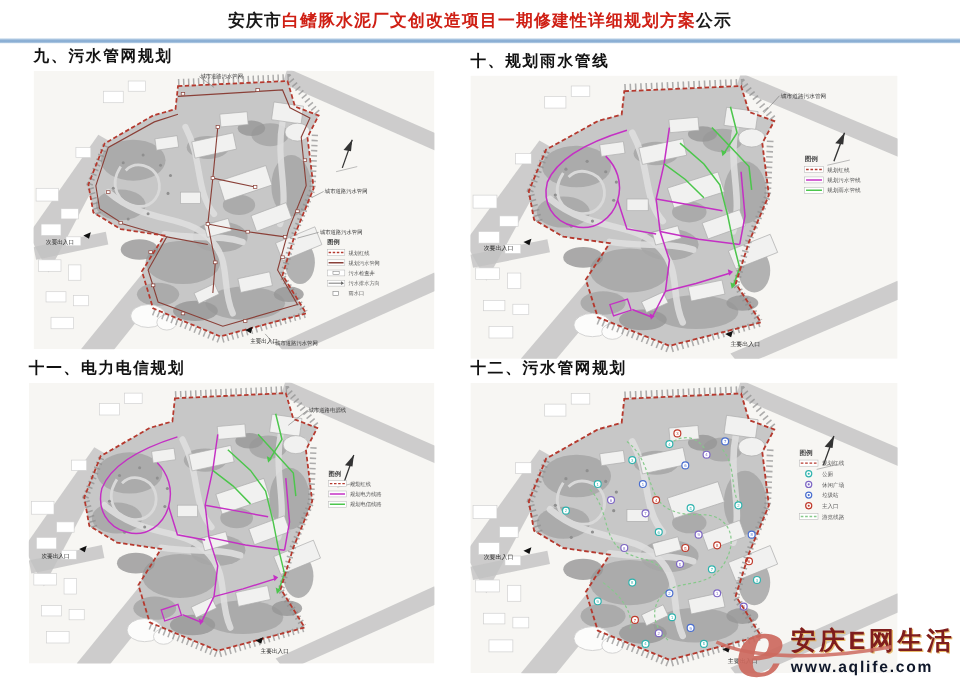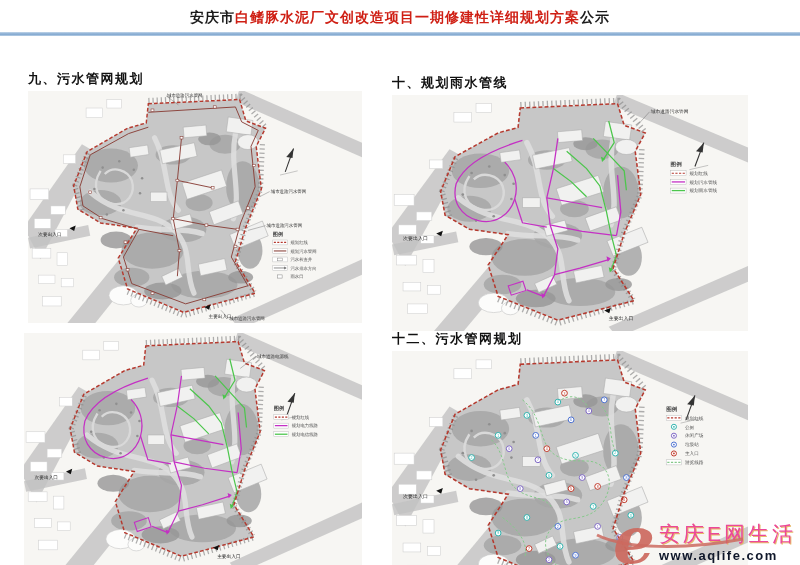--- a/index.html
+++ b/index.html
@@ -5,35 +5,35 @@
   html,body{margin:0;padding:0;background:#e9e9e9;}
   .page{position:relative;width:800px;height:565px;background:#ffffff;overflow:hidden;
         font-family:"Liberation Sans", sans-serif;}
   
   .hdr{position:absolute;left:0;top:0;width:800px;height:36px;background:#ffffff;}
   .hdr-title{padding-top:9px;text-align:center;font-size:14px;font-weight:bold;color:#1a1a1a;letter-spacing:1px;}
   .t-red{color:#cf1f14;}
   .hdr-rule{position:absolute;left:0;top:32px;width:800px;height:4px;
             background:linear-gradient(#c3d7ea,#7fa6cf 55%,#b9d0e6);}
   
-  .panel{position:absolute;margin-top:32px;}
+  .panel{position:absolute;}
   .panel h2{margin:0;font-size:13px;font-weight:bold;color:#111;letter-spacing:1.5px;}
   .panel .map{margin-top:3px;}
   .panel .map svg{display:block;width:100%;height:100%;}
   #panel0{left:28px;top:38px;width:334px;} #panel0 .map{height:232px;}
   #panel1{left:392px;top:42px;width:356px;} #panel1 .map{height:236px;}
   #panel2{left:24px;top:298px;width:338px;} #panel2 .map{height:234px;}
   #panel3{left:392px;top:298px;width:356px;} #panel3 .map{height:242px;}
   svg text{font-family:"Liberation Sans", sans-serif;}
   
   .wm{position:absolute;right:4px;bottom:0px;display:flex;align-items:flex-end;z-index:9;}
   .wm-e{font-family:"DejaVu Serif", serif;font-style:italic;font-weight:bold;font-size:66px;
         line-height:.72;color:#cd6a5f;margin-right:4px;opacity:.92;}
   .wm-text{position:relative;padding-bottom:2px;}
-  .wm-name{font-size:21px;font-weight:normal;color:#ec4899;letter-spacing:3px;
+  .wm-name{font-size:21px;font-weight:bold;color:#7f1d1d;letter-spacing:3px;
            text-shadow:1px 1px 0 rgba(228,176,84,.85);margin-top:12px;}
   .wm-url{font-size:13px;font-weight:bold;color:#0f172a;letter-spacing:1.5px;}
   .wm-swoosh{position:absolute;left:-64px;bottom:14px;}
 </style>
 </head>
 <body>
 
 <div class="page">
 
   <div class="hdr">
@@ -299,20 +299,21 @@
             <polygon points="0,0 6,-2.5 4.5,2.5" fill="#111" transform="translate(40,128)"></polygon>
             <text x="10" y="134" font-size="4.5" fill="#222">次要出入口</text>
             <polygon points="0,0 6,-2.5 4.5,2.5" fill="#111" transform="translate(192,199)"></polygon>
             <text x="196" y="208" font-size="4.5" fill="#222">主要出入口</text>
           </g>
         </svg>
       </div>
   </section>
 
   <section class="panel" id="panel2">
+    <h2>十一、电力电信规划</h2>
     <div class="map">
         <svg id="map2" viewBox="0 0 322 218" preserveAspectRatio="none">
           <rect x="0" y="0" width="322" height="218" fill="#f7f6f3"></rect>
           <g>
             <path d="M-4,128 L52,50 L66,58 L12,158 Z" fill="#c2c2c2" opacity="0.8"></path>
             <path d="M38,218 L88,158 L106,168 L60,224 Z" fill="#c2c2c2" opacity="0.8"></path>
             <path d="M204,-2 L330,52 L326,64 L200,10 Z" fill="#c2c2c2" opacity="0.8"></path>
             <path d="M196,214 L322,158 L328,170 L204,224 Z" fill="#c2c2c2" opacity="0.8"></path>
             <path d="M0,138 L58,126 L60,136 L2,148 Z" fill="#c2c2c2" opacity="0.8"></path>
             <rect x="2" y="92" width="18" height="10" fill="#ffffff" stroke="#cfcfcf" stroke-width="0.5"></rect>

